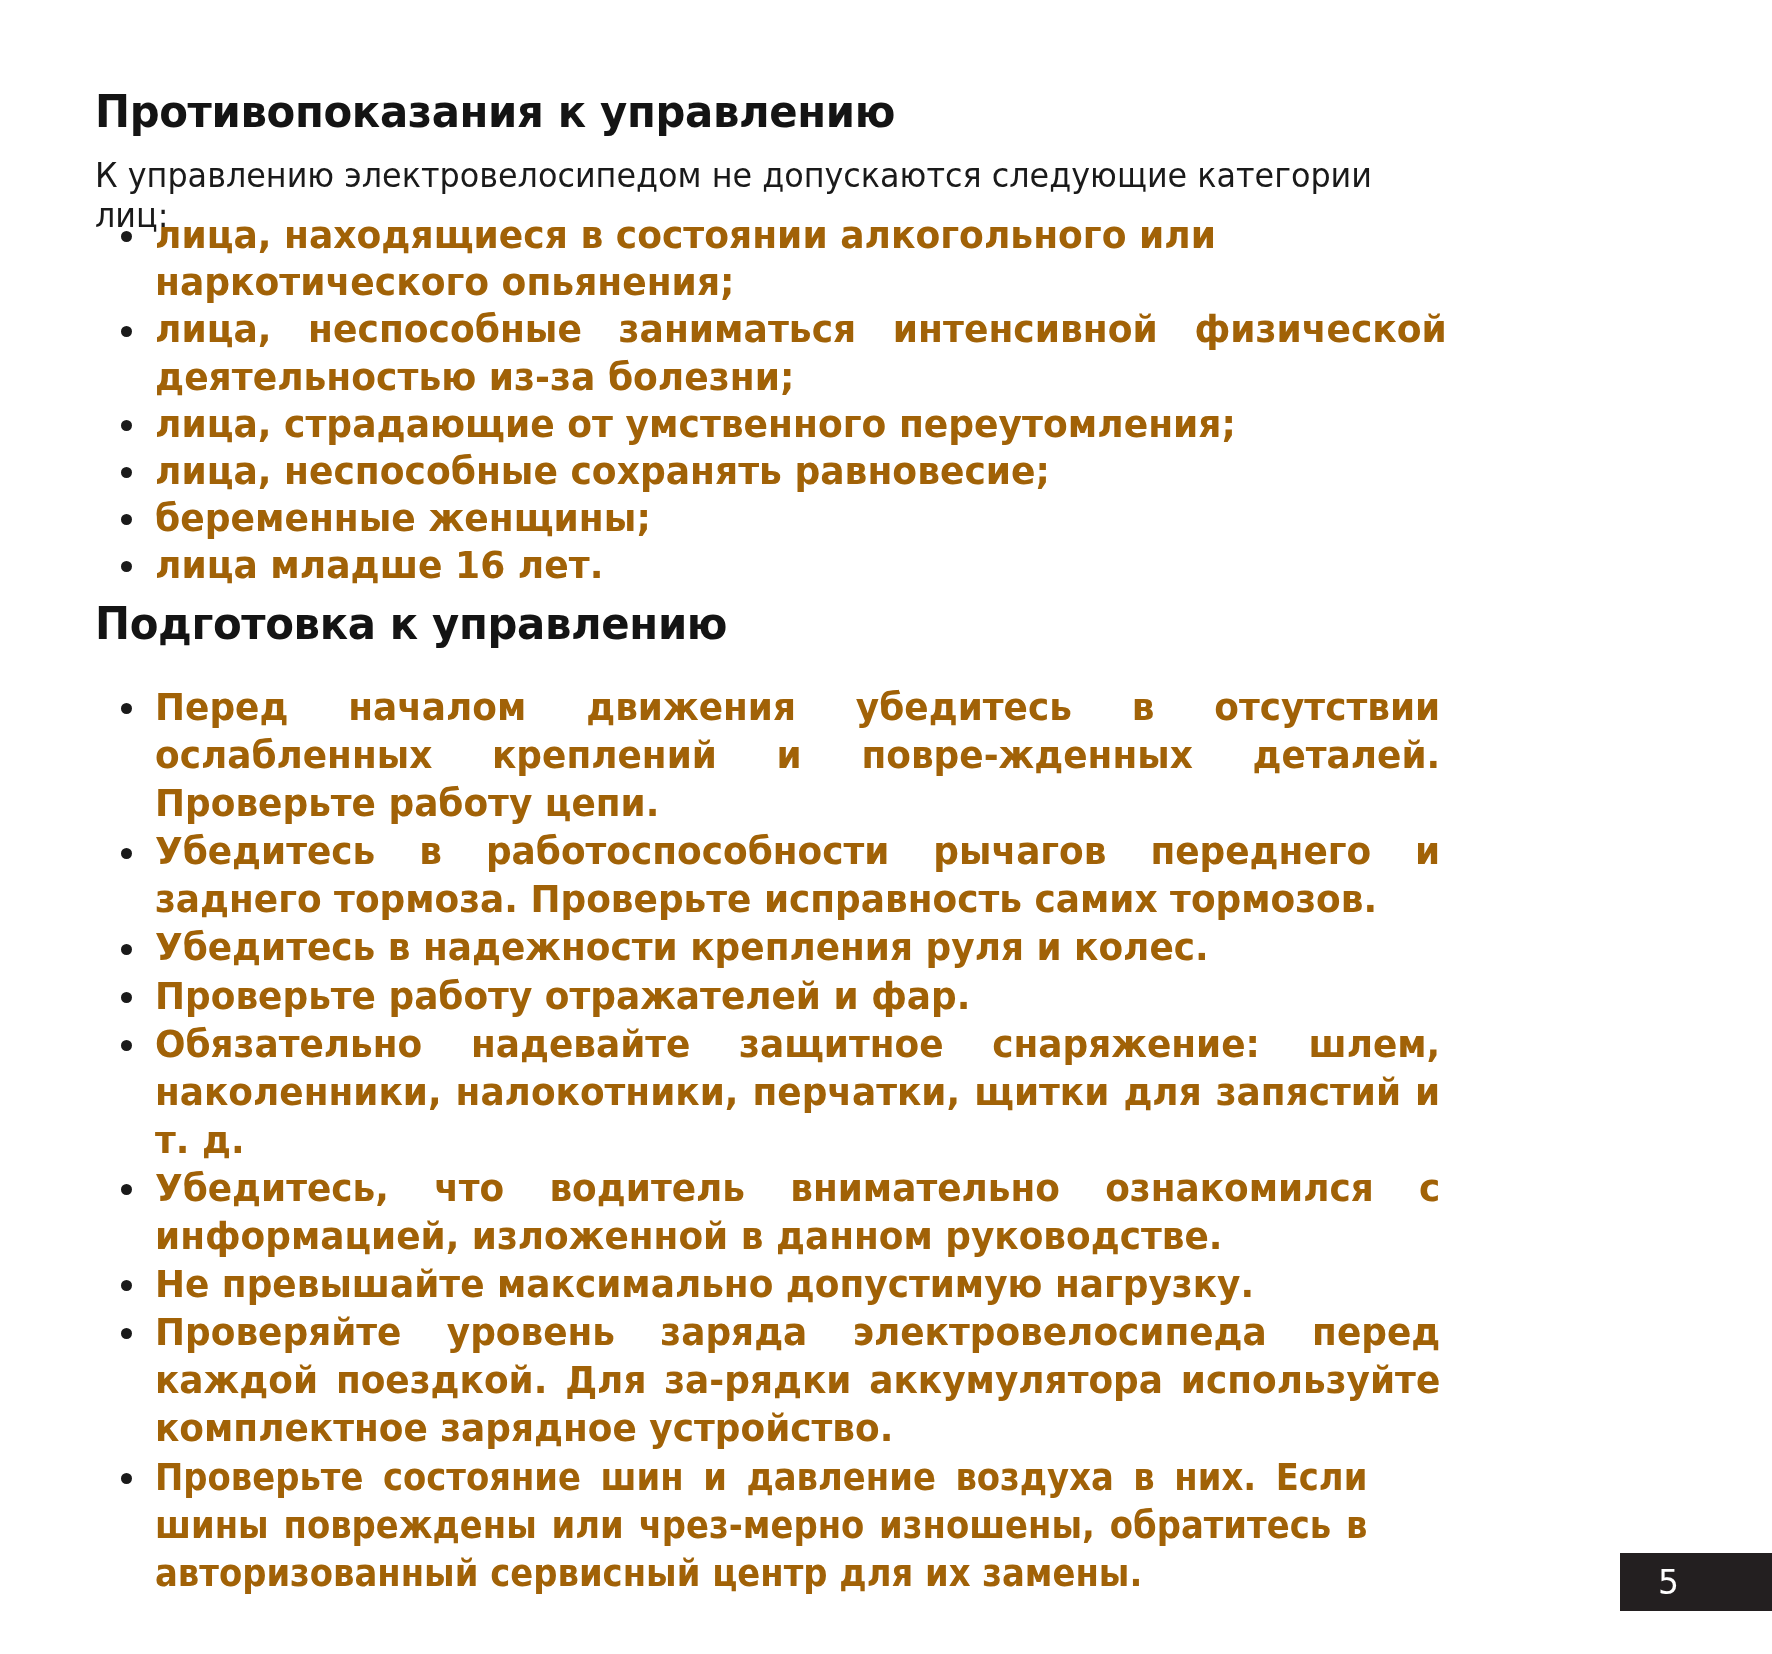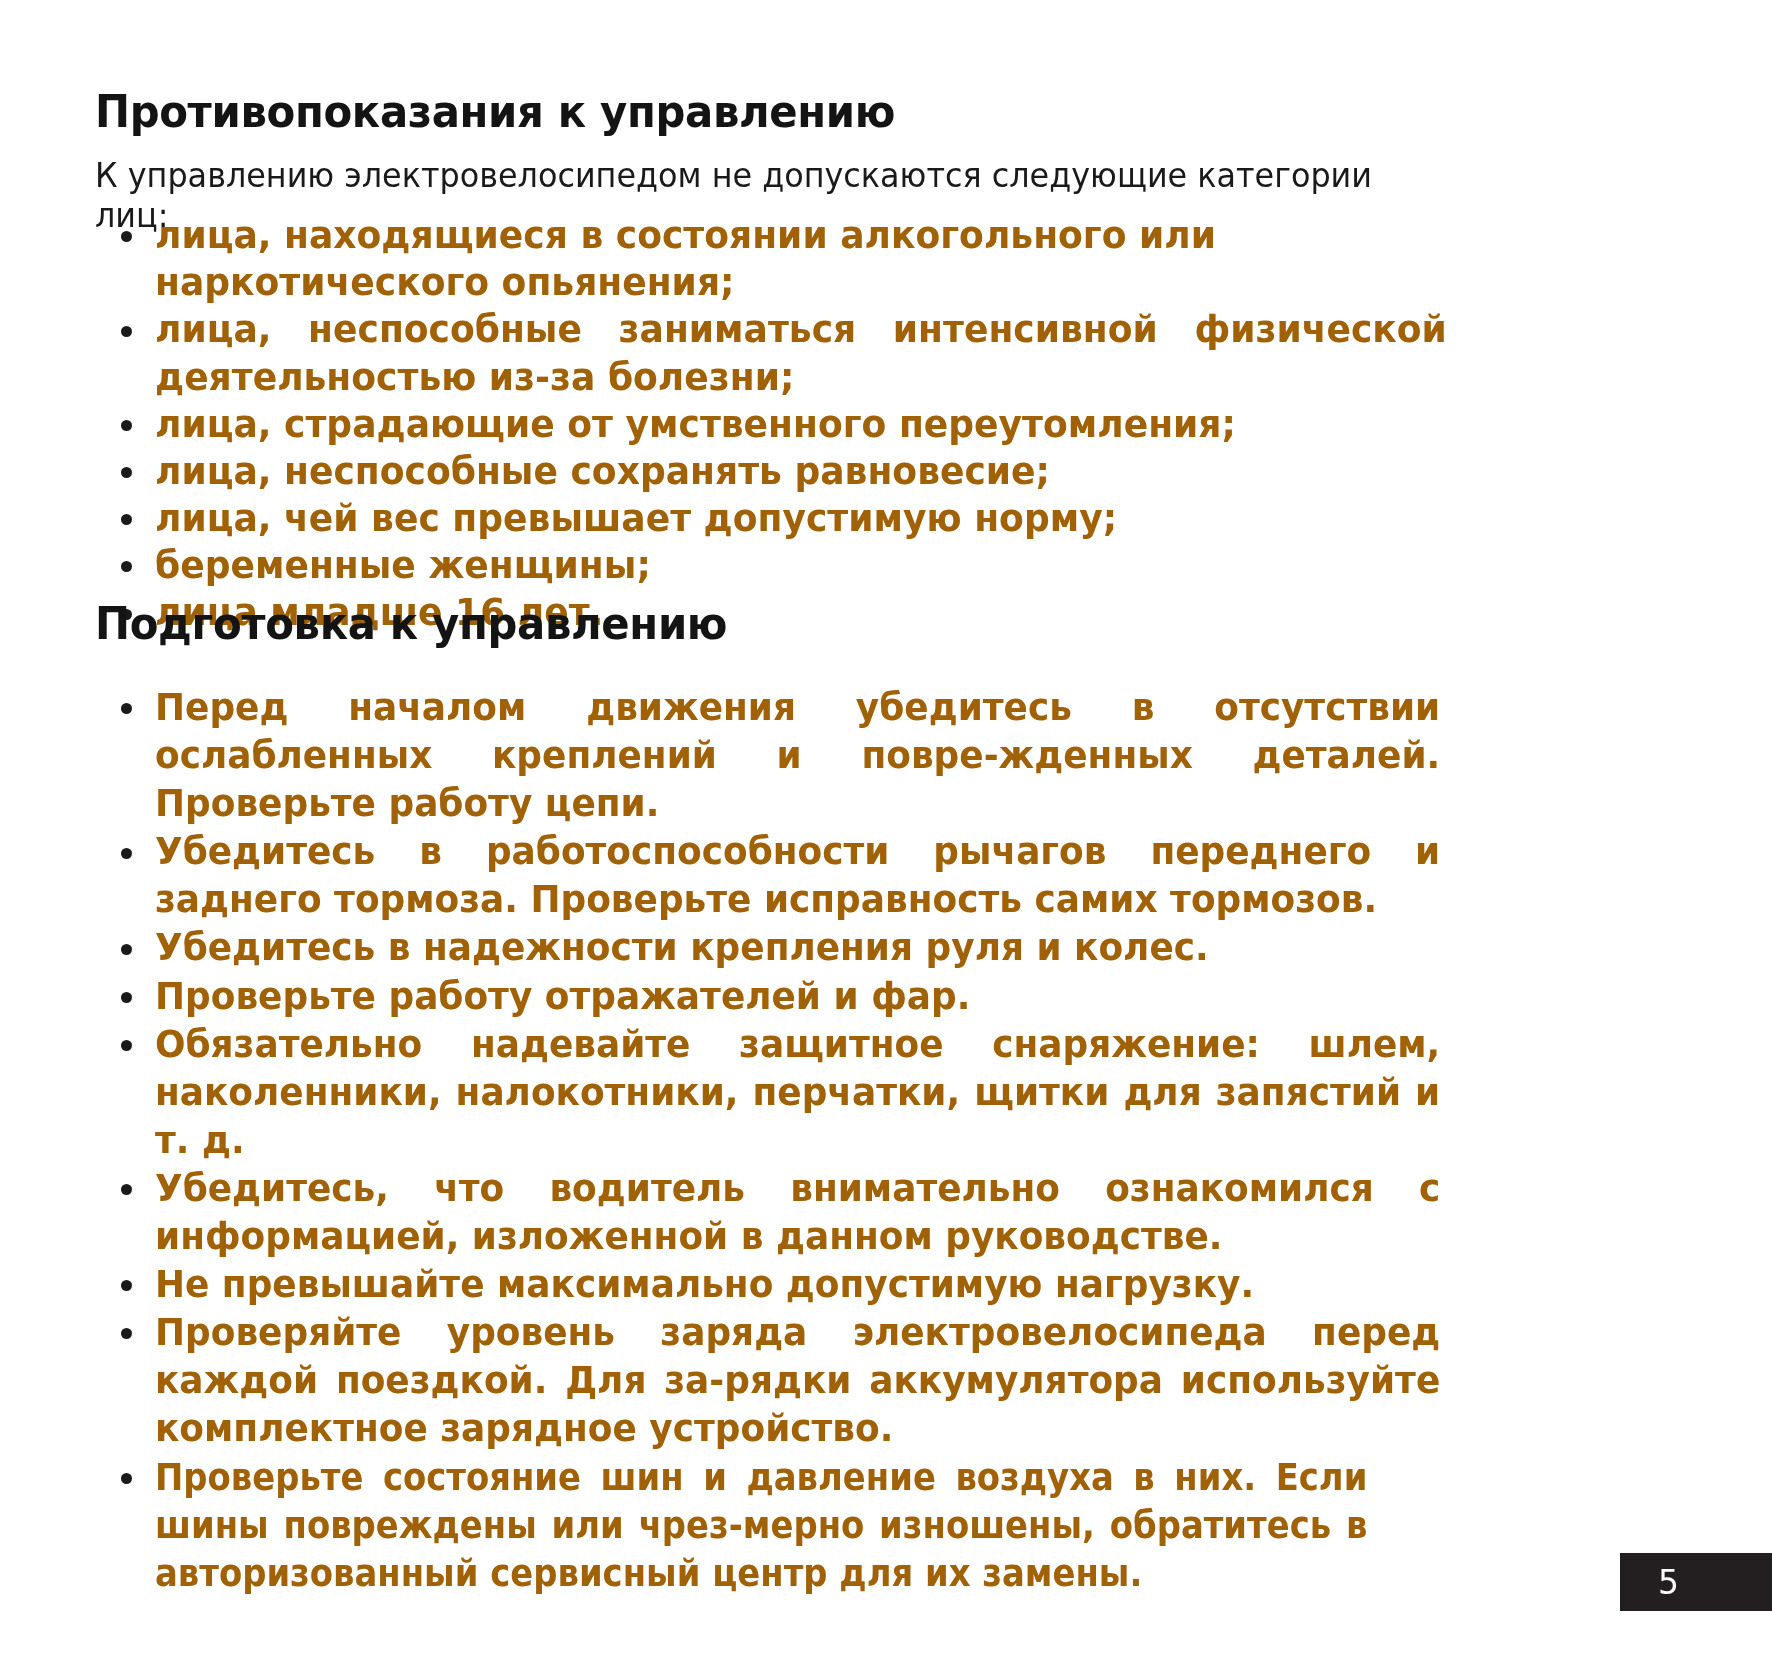--- a/index.html
+++ b/index.html
@@ -168,24 +168,20 @@
         <li class="plain">
           <span class="bullet-dot"></span>
           <span class="li-text">лица, страдающие от умственного переутомления;</span>
         </li>
         <li class="plain">
           <span class="bullet-dot"></span>
           <span class="li-text">лица, неспособные сохранять равновесие;</span>
         </li>
         <li class="plain">
           <span class="bullet-dot"></span>
-          <span class="li-text">лица, чей вес превышает допустимую норму;</span>
-        </li>
-        <li class="plain">
-          <span class="bullet-dot"></span>
           <span class="li-text">беременные женщины;</span>
         </li>
         <li class="plain">
           <span class="bullet-dot"></span>
           <span class="li-text">лица младше 16 лет.</span>
         </li>
       </ul>
     </div>
 
     <div class="block-h2">

